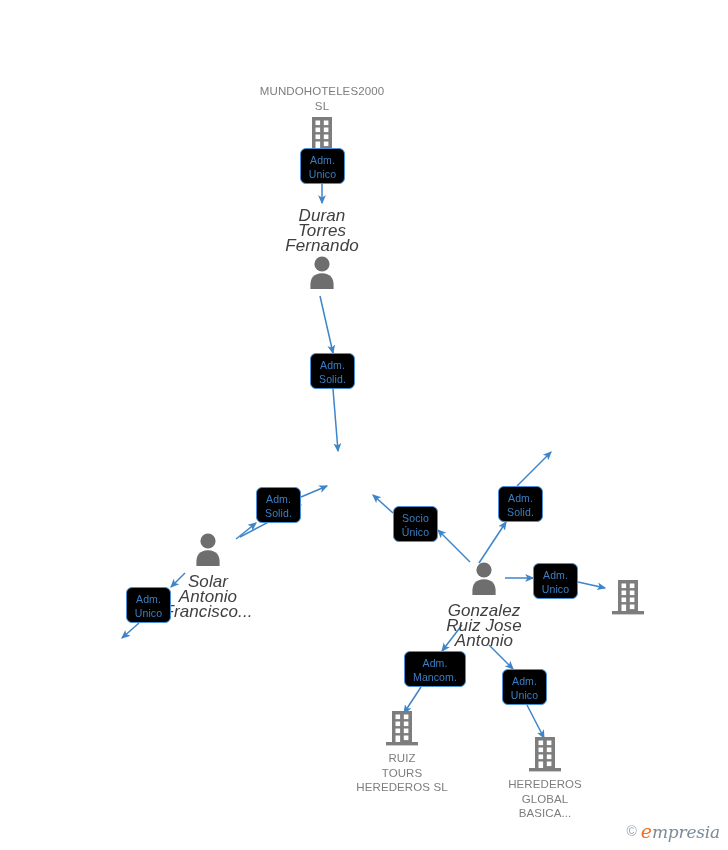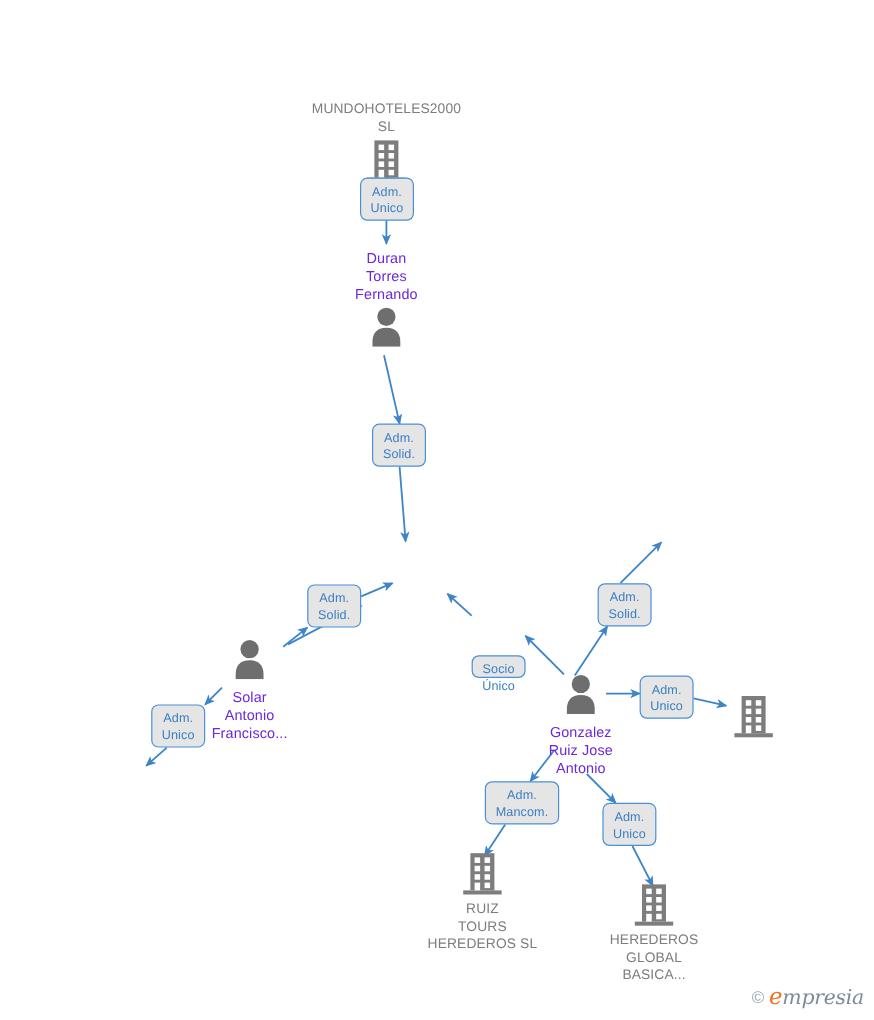--- a/index.html
+++ b/index.html
@@ -47,40 +47,41 @@
     font-size: 11.5px;
     color: #7a7a7a;
     letter-spacing: 0.1px;
     white-space: pre-line;
     margin-top: 2px;
   }
   .node.company .label {
     color: #7d7d7d;
   }
   .node.person .label {
-    color: #6d28d9;
-    font-size: 12px;
+    color: #404040;
+    font-size: 17px;
     line-height: 15px;
+    font-style: italic;
   }
   .node.focus .label {
     color: #555555;
     font-weight: bold;
     font-size: 12.5px;
     line-height: 15.5px;
   }
   
   .node.label-top .label { margin-top: 0; margin-bottom: 2px; }
 
   
   .chip {
     position: absolute;
     box-sizing: border-box;
     border: 1.4px solid #4a90d9;
     border-radius: 6px;
-    background: #e5e5e5;
+    background: #000000;
     color: #3b7fc4;
     font-size: 10.5px;
     line-height: 14px;
     text-align: center;
     padding: 4px 2px 3px 2px;
     white-space: pre-line;
     letter-spacing: 0.1px;
   }
 
   
@@ -278,21 +279,21 @@
 
   <div class="chip" style="left:300px; top:148px; width:45px; height:36px;">Adm.
 Unico</div>
 
   <div class="chip" style="left:310px; top:353px; width:45px; height:36px;">Adm.
 Solid.</div>
 
   <div class="chip" style="left:256px; top:487px; width:45px; height:36px;">Adm.
 Solid.</div>
 
-  <div class="chip" style="left:393px; top:506px; width:45px; height:19px;margin-top:40px;">Socio
+  <div class="chip" style="left:393px; top:506px; width:45px; height:36px;">Socio
 Único</div>
 
   <div class="chip" style="left:498px; top:486px; width:45px; height:36px;">Adm.
 Solid.</div>
 
   <div class="chip" style="left:533px; top:563px; width:45px; height:36px;">Adm.
 Unico</div>
 
   <div class="chip" style="left:404px; top:651px; width:62px; height:36px;">Adm.
 Mancom.</div>

